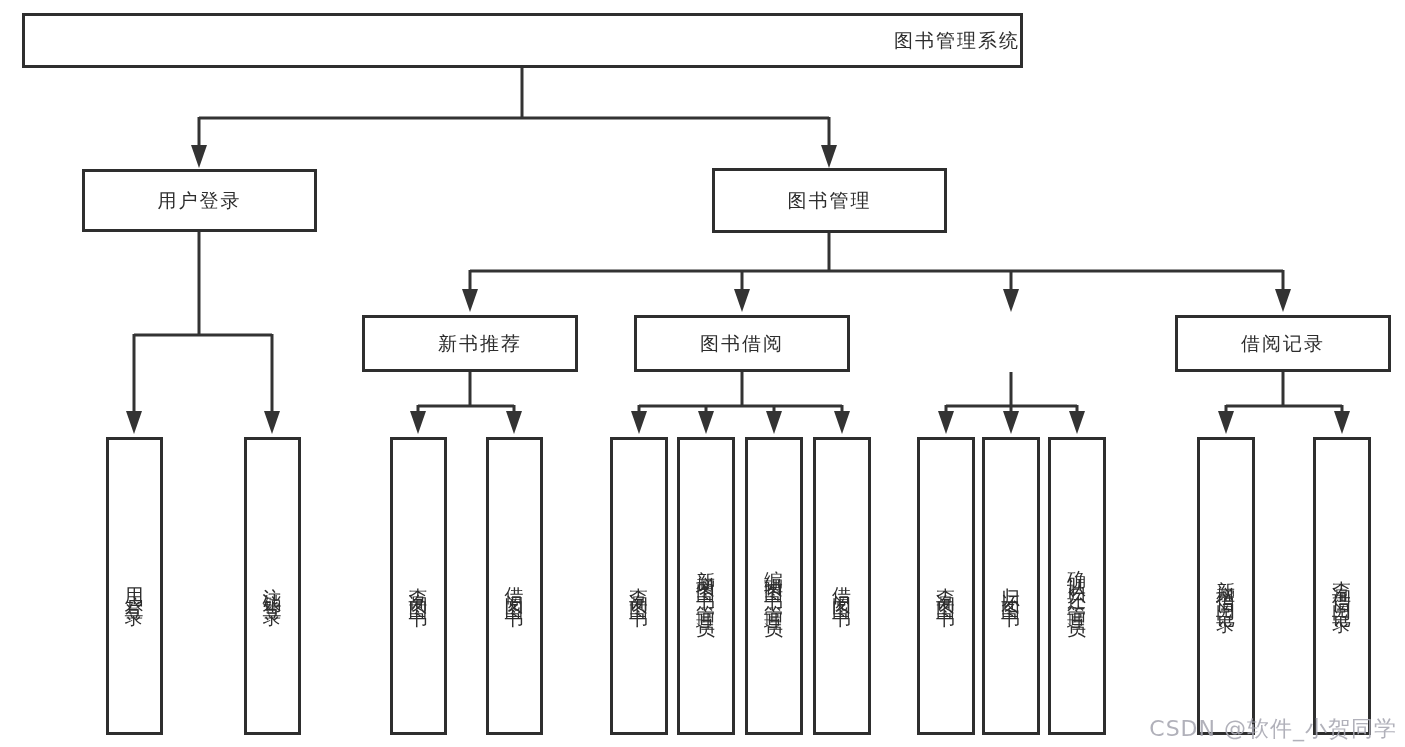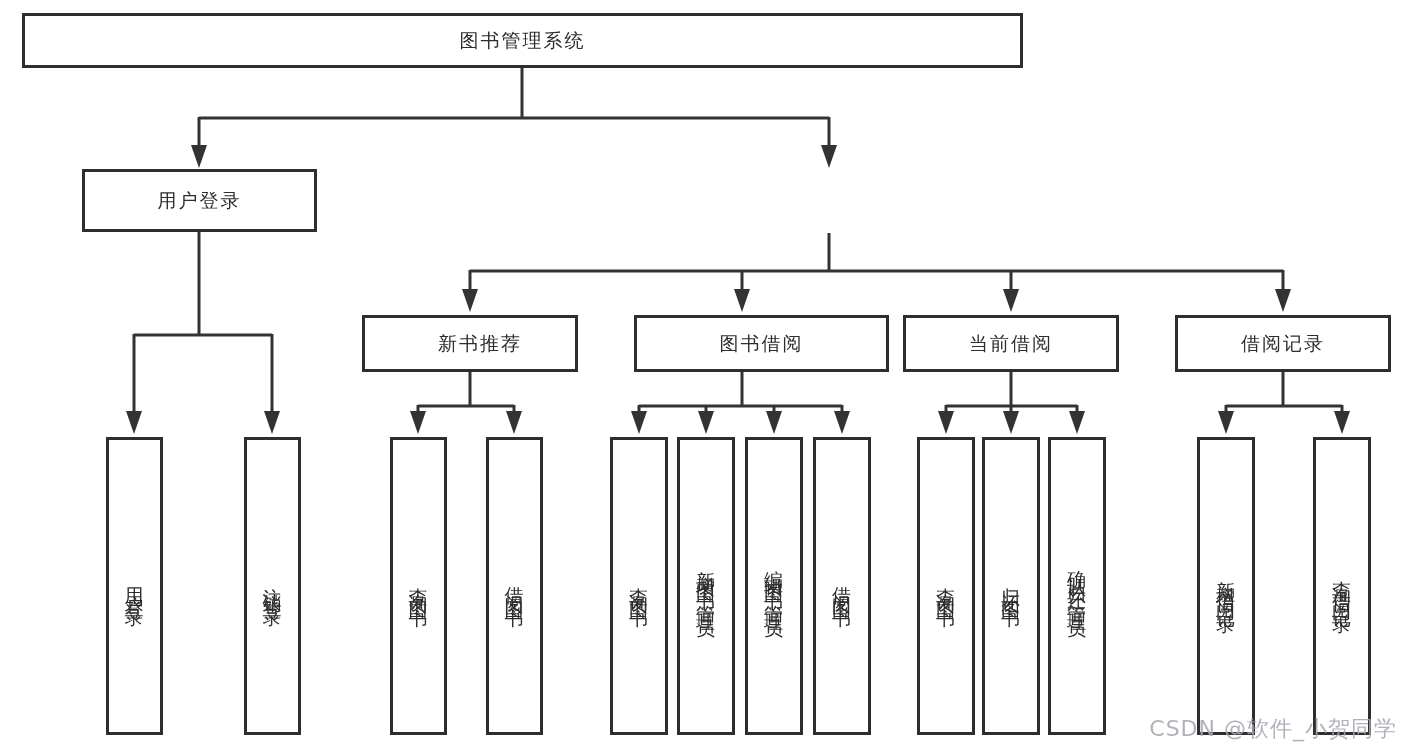--- a/index.html
+++ b/index.html
@@ -117,36 +117,36 @@
       <polygon points="766,411 782,411 774,434"></polygon>
       <polygon points="834,411 850,411 842,434"></polygon>
       <polygon points="938,411 954,411 946,434"></polygon>
       <polygon points="1003,411 1019,411 1011,434"></polygon>
       <polygon points="1069,411 1085,411 1077,434"></polygon>
       <polygon points="1218,411 1234,411 1226,434"></polygon>
       <polygon points="1334,411 1350,411 1342,434"></polygon>
     </g>
   </svg>
 
-  <div class="node h" style="left:22px; top:13px; width:1001px; height:55px;">
+  <div class="node h" style="left:22px; top:13px; width:1001px; height:55px;justify-content:flex-end;">
     <span>图书管理系统</span>
   </div>
 
   <div class="node h" style="left:82px; top:169px; width:235px; height:63px;">
     <span>用户登录</span>
   </div>
+  <div class="node h" style="left:712px; top:168px; width:235px; height:65px;">
+    <span>图书管理</span>
+  </div>
 
   <div class="node h" style="left:362px; top:315px; width:216px; height:57px;padding-left:20px;">
     <span>新书推荐</span>
   </div>
-  <div class="node h" style="left:634px; top:315px; width:255px; height:57px;">
+  <div class="node h" style="left:634px; top:315px; width:216px; height:57px;">
     <span>图书借阅</span>
-  </div>
-  <div class="node h" style="left:903px; top:315px; width:216px; height:57px;">
-    <span>当前借阅</span>
   </div>
   <div class="node h" style="left:1175px; top:315px; width:216px; height:57px;">
     <span>借阅记录</span>
   </div>
 
   <div class="node v" style="left:106px; top:437px; width:57px; height:298px;">
     <span>用户登录</span>
   </div>
   <div class="node v" style="left:244px; top:437px; width:57px; height:298px;">
     <span>注销登录</span>

